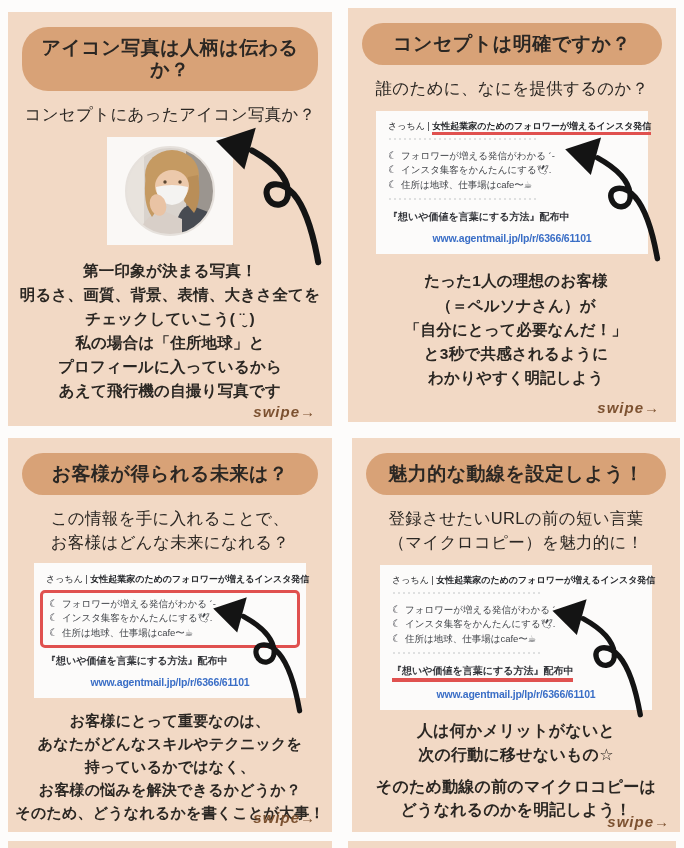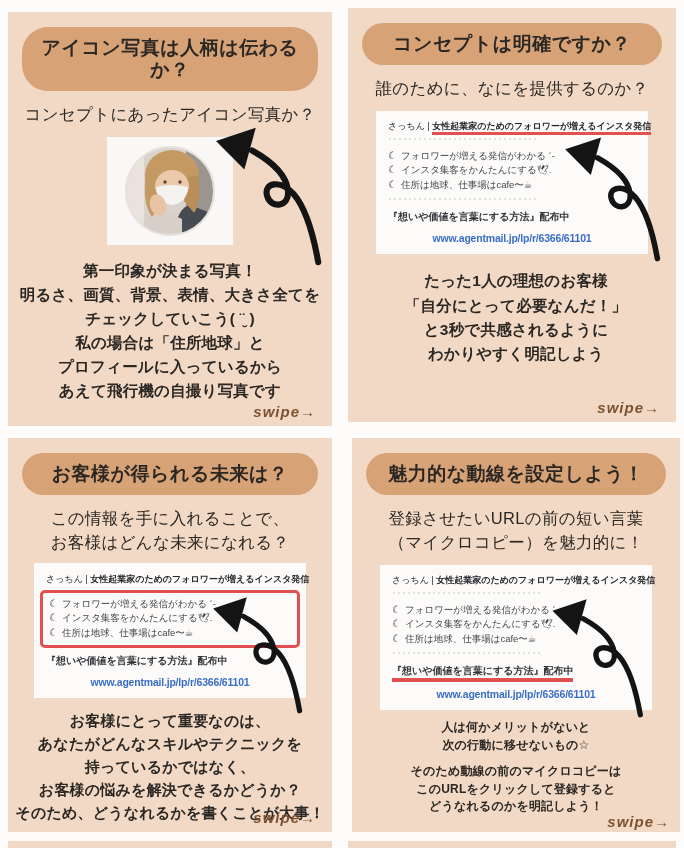--- a/index.html
+++ b/index.html
@@ -39,21 +39,21 @@
     letter-spacing:.3px;
   }
   .body-text{
     text-align:center;
     font-size:15.5px;font-weight:600;line-height:1.56;
     letter-spacing:.2px;
   }
   .p1 .body-text{margin-top:14px;}
   .p2 .body-text{margin-top:15px;padding-left:8px;}
   .p3 .body-text{margin-top:12px;font-size:15px;line-height:1.52;}
-  .p4 .body-text{margin-top:9px;font-size:12px;line-height:1.45;}
+  .p4 .body-text{margin-top:9px;font-size:16px;line-height:1.45;}
   .group-gap{height:9px;}
   .swipe{
     position:absolute;right:16px;bottom:6px;
     font-size:15px;font-style:italic;font-weight:600;
     color:#7c5130;letter-spacing:1px;
   }
   .p4 .swipe{right:10px;bottom:2px;}
 
   
   .photo-frame{
@@ -174,20 +174,21 @@
     <div class="bio-url">www.agentmail.jp/lp/r/6366/61101</div>
   </div>
 
   <svg class="arrow a2" width="106" height="128" viewBox="0 0 120 150">
     <path d="M112,146 C106,112 98,88 86,74 C72,58 54,62 58,76 C62,90 82,88 80,70 C78,52 60,38 42,28" fill="none" stroke="#141414" stroke-width="6.5" stroke-linecap="round"></path>
     <polygon points="4,18 46,4 34,48" fill="#141414"></polygon>
   </svg>
 
   <div class="body-text">
     <div>たった1人の理想のお客様</div>
+    <div>（＝ペルソナさん）が</div>
     <div>「自分にとって必要なんだ！」</div>
     <div>と3秒で共感されるように</div>
     <div>わかりやすく明記しよう</div>
   </div>
   <div class="swipe">swipe→</div>
 </div>
 
 <div class="panel p3">
   <div class="pill">
     <span>お客様が得られる未来は？</span>
@@ -254,20 +255,19 @@
   <svg class="arrow a4" width="104" height="122" viewBox="0 0 120 150">
     <path d="M112,146 C106,112 98,88 86,74 C72,58 54,62 58,76 C62,90 82,88 80,70 C78,52 60,38 42,28" fill="none" stroke="#141414" stroke-width="6.5" stroke-linecap="round"></path>
     <polygon points="4,18 46,4 34,48" fill="#141414"></polygon>
   </svg>
 
   <div class="body-text">
     <div>人は何かメリットがないと</div>
     <div>次の行動に移せないもの☆</div>
     <div class="group-gap"></div>
     <div>そのため動線の前のマイクロコピーは</div>
-    <div>このURLをクリックして登録すると</div>
     <div>どうなれるのかを明記しよう！</div>
   </div>
   <div class="swipe">swipe→</div>
 </div>
 
 <div class="strip l"></div>
 <div class="strip r"></div>
 
 </body></html>

